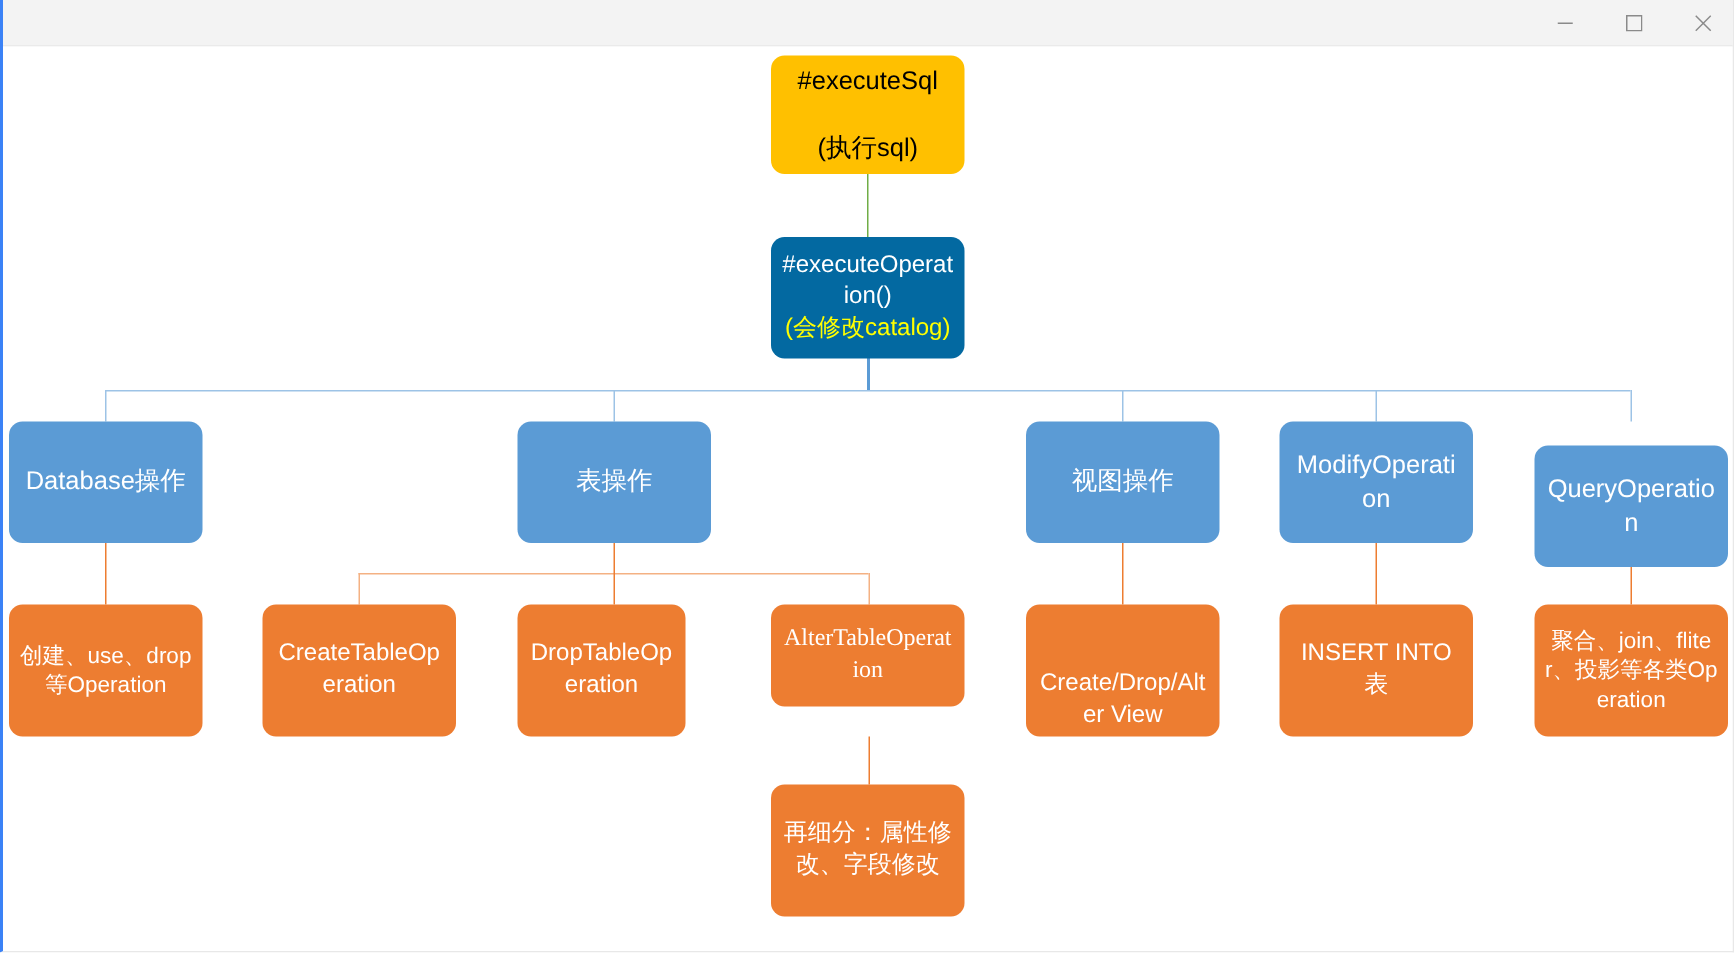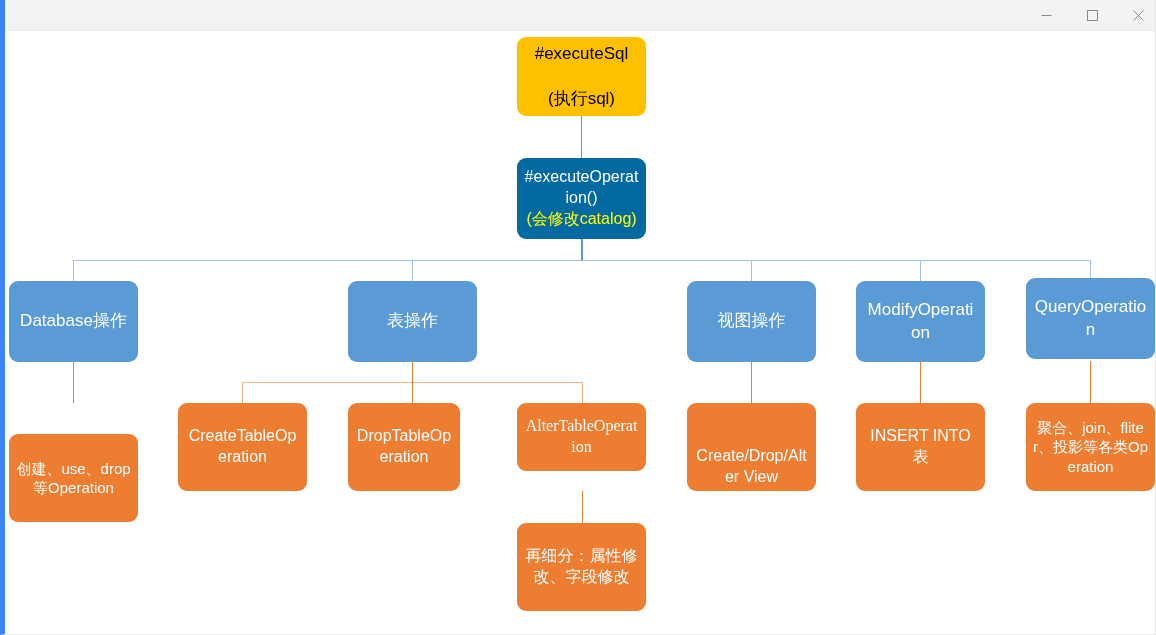--- a/index.html
+++ b/index.html
@@ -10,21 +10,21 @@
     overflow: hidden;
     font-family: "Liberation Sans", "DejaVu Sans", sans-serif;
     background: #ffffff;
   }
 
   .window {
     position: relative;
     width: 1156px;
     height: 635px;
     background: #ffffff;
-    border-left: 5px solid #3b82f6;
+    border-left: 2px solid #3b82f6;
     border-right: 1px solid #e8e8e8;
     border-bottom: 1px solid #e8e8e8;
     overflow: hidden;
   }
 
   
   .titlebar {
     position: absolute;
     top: 0; left: 0;
     width: 1156px;
@@ -164,25 +164,25 @@
     </div>
 
     <div class="node blue" style="left:682px; top:250px; width:129px; height:81px; font-size:17px;text-align:center;">
       <span class="txt">视图操作</span>
     </div>
 
     <div class="node blue" style="left:851px; top:250px; width:129px; height:81px; font-size:17px;">
       <span class="txt">ModifyOperation</span>
     </div>
 
-    <div class="node blue" style="left:1021px; top:247px; width:129px; height:81px; font-size:17px;">
+    <div class="node blue" style="left:1021px; top:266px; width:129px; height:81px; font-size:17px;">
       <span class="txt">QueryOperation</span>
     </div>
 
-    <div class="node orange" style="left:4px; top:372px; width:129px; height:88px; font-size:15px;margin-top:31px;">
+    <div class="node orange" style="left:4px; top:372px; width:129px; height:88px; font-size:15px;">
       <span class="txt">创建、use、drop等Operation</span>
     </div>
 
     <div class="node orange" style="left:173px; top:372px; width:129px; height:88px; font-size:16px;">
       <span class="txt">CreateTableOperation</span>
     </div>
 
     <div class="node orange" style="left:343px; top:372px; width:112px; height:88px; font-size:16px;">
       <span class="txt">DropTableOperation</span>
     </div>

